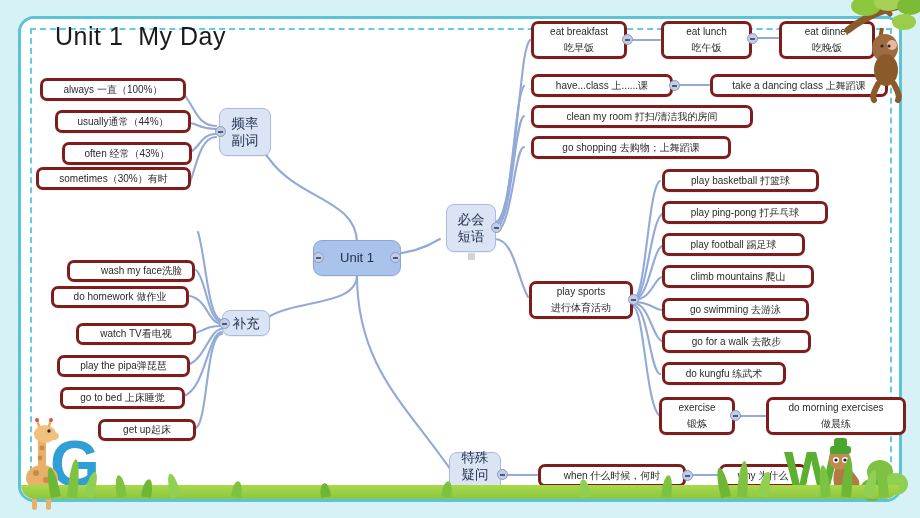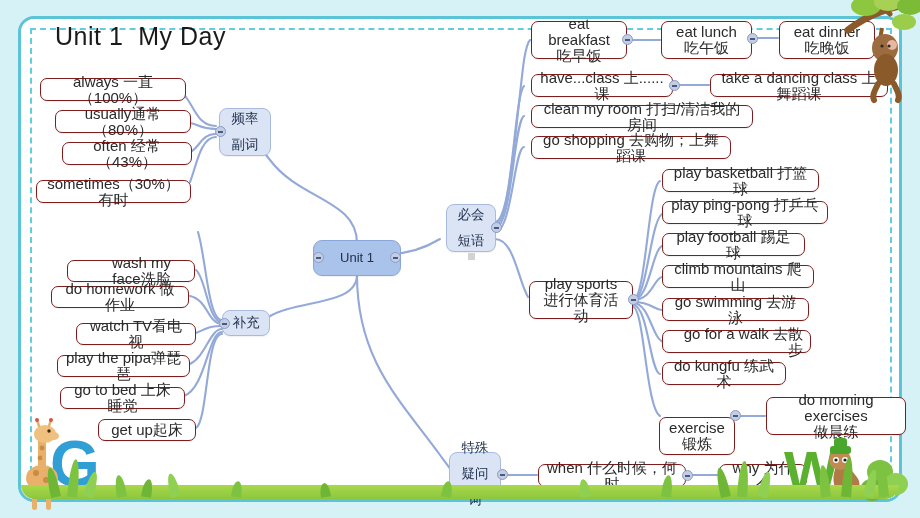--- a/index.html
+++ b/index.html
@@ -86,24 +86,24 @@
     fill: none;
     stroke: #93a9d8;
     stroke-width: 2.1;
     stroke-linecap: round;
   }
   
   .node {
     position: absolute;
     box-sizing: border-box;
     background: #ffffff;
-    border: 1px solid #7f1d1d;
+    border: 3px solid #7f1d1d;
     border-radius: 7px;
     color: #2a2a2a;
-    font-size: 15px;
+    font-size: 10px;
     line-height: 16px;
     display: flex;
     align-items: center;
     justify-content: center;
     text-align: center;
     padding: 3px 7px;
     white-space: pre-line;
     box-shadow: 0 1px 1px rgba(0,0,0,0.06);
   }
   .node.central {
@@ -112,21 +112,21 @@
     border-radius: 9px;
     font-size: 13px;
     color: #21304d;
   }
   .node.branch {
     background: #dbe4f5;
     border: 1px solid #a9bbdd;
     border-radius: 8px;
     font-size: 13.5px;
     color: #22324f;
-    line-height: 26px;
+    line-height: 17px;
   }
   
   .toggle {
     position: absolute;
     width: 11px; height: 11px;
     border-radius: 50%;
     background: #c3cee5;
     border: 1px solid #8b9cc4;
     box-sizing: border-box;
   }
@@ -208,23 +208,23 @@
 
   <div class="node central" style="left:313px; top:240px; width:88px; height:36px;">Unit 1</div>
   <div class="toggle" style="left:313px; top:252px;"></div>
   <div class="toggle" style="left:390px; top:252px;"></div>
 
   <div class="node branch" style="left:219px; top:108px; width:52px; height:48px;">频率
 副词</div>
   <div class="toggle" style="left:215px; top:126px;"></div>
 
   <div class="node" style="left:40px; top:78px; width:146px; height:23px;">always  一直（100%）</div>
-  <div class="node" style="left:55px; top:110px; width:136px; height:23px;">usually通常（80%）</div>
+  <div class="node" style="left:55px; top:110px; width:136px; height:23px;">usually通常（44%）</div>
   <div class="node" style="left:62px; top:142px; width:130px; height:23px;">often 经常（43%）</div>
-  <div class="node" style="left:36px; top:180px; width:155px; height:23px;">sometimes（30%）有时</div>
+  <div class="node" style="left:36px; top:167px; width:155px; height:23px;">sometimes（30%）有时</div>
 
   <div class="node branch" style="left:222px; top:310px; width:48px; height:26px;">补充</div>
   <div class="toggle" style="left:219px; top:318px;"></div>
 
   <div class="node" style="left:67px; top:260px; width:128px; height:22px;padding-left:28px;">wash my face洗脸</div>
   <div class="node" style="left:51px; top:286px; width:138px; height:22px;">do homework 做作业</div>
   <div class="node" style="left:76px; top:323px; width:120px; height:22px;">watch TV看电视</div>
   <div class="node" style="left:57px; top:355px; width:133px; height:22px;">play the pipa弹琵琶</div>
   <div class="node" style="left:60px; top:387px; width:125px; height:22px;">go to bed 上床睡觉</div>
   <div class="node" style="left:98px; top:419px; width:98px; height:22px;">get  up起床</div>
@@ -259,21 +259,21 @@
   <div class="toggle" style="left:628px; top:294px;"></div>
 
   <div class="node" style="left:662px; top:169px; width:157px; height:23px;">play  basketball 打篮球</div>
   <div class="node" style="left:662px; top:201px; width:166px; height:23px;">play ping-pong 打乒乓球</div>
   <div class="node" style="left:662px; top:233px; width:143px; height:23px;">play football 踢足球</div>
   <div class="node" style="left:662px; top:265px; width:152px; height:23px;">climb mountains 爬山</div>
   <div class="node" style="left:662px; top:298px; width:147px; height:23px;">go swimming 去游泳</div>
   <div class="node" style="left:662px; top:330px; width:149px; height:23px;text-align:right;">go for a walk 去散步</div>
   <div class="node" style="left:662px; top:362px; width:124px; height:23px;">do kungfu 练武术</div>
 
-  <div class="node" style="left:659px; top:397px; width:76px; height:38px;margin-top:20px;">exercise
+  <div class="node" style="left:659px; top:397px; width:76px; height:38px;">exercise
 锻炼</div>
   <div class="toggle" style="left:730px; top:410px;"></div>
 
   <div class="node" style="left:766px; top:397px; width:140px; height:38px;">do morning exercises
 做晨练</div>
 
   <div class="node branch" style="left:449px; top:452px; width:52px; height:44px;">特殊
 疑问词</div>
   <div class="toggle" style="left:497px; top:469px;"></div>
 

